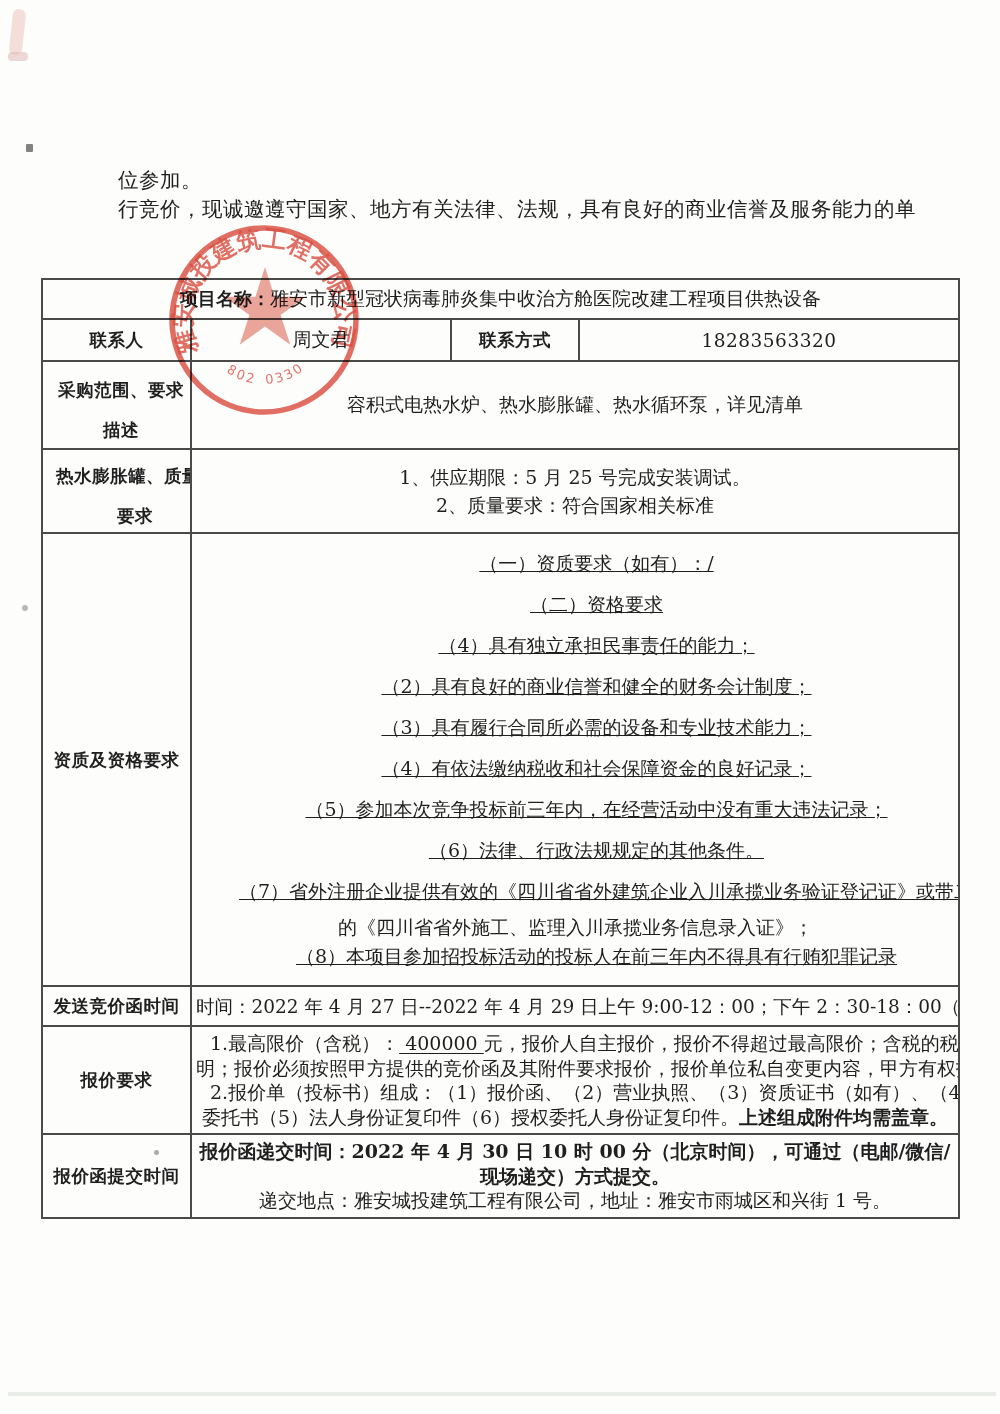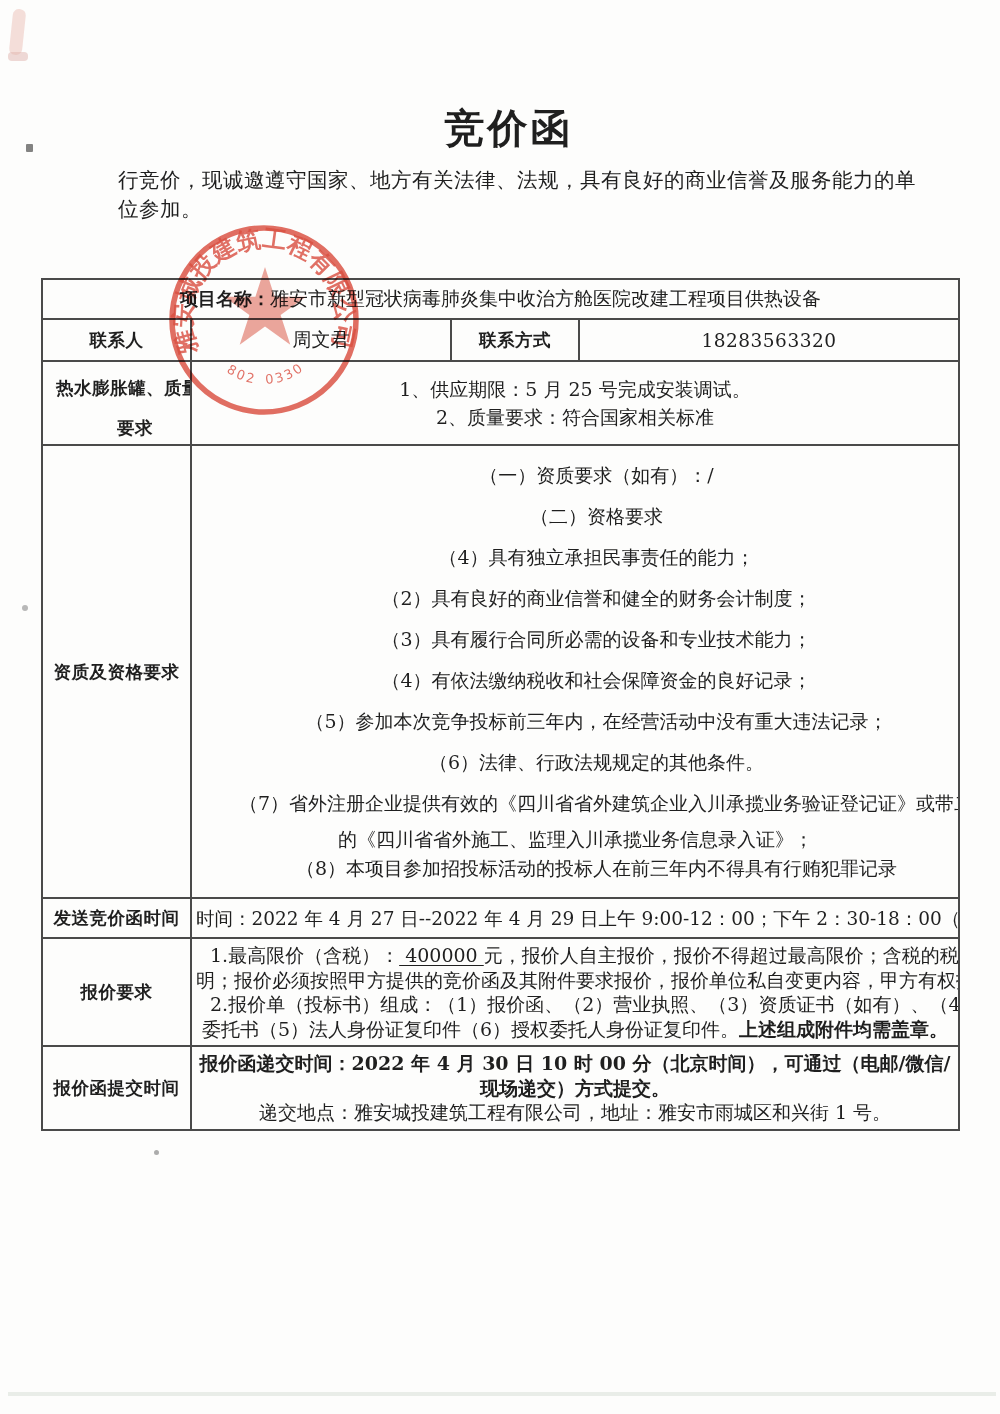--- a/index.html
+++ b/index.html
@@ -32,21 +32,21 @@
   td.scope-value{vertical-align:top;padding:13px 10px 0 44px;white-space:nowrap;}
   td.two-line-label{vertical-align:top;}
   .lab-l1{margin:9px 0 0 9px;white-space:nowrap;}
   .lab-l2{margin:16px 0 0 9px;white-space:nowrap;}
   .lab-l2.shift{margin-left:37px;}
 
   td.supply-value{vertical-align:top;padding:13px 8px 0 8px;}
   td.supply-value .vline{line-height:28px;white-space:nowrap;}
 
   td.qual-value{vertical-align:top;padding:12px 12px 0 10px;}
-  .q-item{line-height:24px;margin-bottom:17px;padding-left:43px;white-space:nowrap;}
+  .q-item{line-height:24px;margin-bottom:17px;padding-left:43px;white-space:nowrap;text-decoration:underline;}
   .q-cont{line-height:24px;margin-bottom:5px;padding-left:1px;white-space:nowrap;}
   .q-item.tight{margin-bottom:0;}
 
   td.sendtime-value{padding-left:12px;white-space:nowrap;font-size:18.5px;}
 
   td.quote-value{vertical-align:top;padding:5px 8px 0 9px;}
   td.quote-value .qline{line-height:24.5px;white-space:nowrap;}
   td.quote-value .qline.ind{padding-left:14px;}
   .b{font-weight:700;}
 
@@ -70,43 +70,49 @@
 
 <div class="page">
 
   <div class="smudge-red-1"></div>
   <div class="smudge-red-2"></div>
   <div class="speck-1"></div>
   <div class="speck-2"></div>
   <div class="speck-3"></div>
   <div class="scan-band"></div>
 
-  <div class="doc-title">竞价函</div>
 
   <div class="intro">
+    <div class="line">位参加。</div>
     <div class="line">行竞价，现诚邀遵守国家、地方有关法律、法规，具有良好的商业信誉及服务能力的单</div>
-    <div class="line">位参加。</div>
   </div>
 
   <table class="bid">
     <colgroup>
       <col style="width:149px">
         <col style="width:260px">
         <col style="width:128px">
         <col style="width:380px">
     </colgroup>
     <tbody>
         <tr style="height:40px">
       <td colspan="4" class="fullrow"><span class="inline-lbl">项目名称：</span><span>雅安市新型冠状病毒肺炎集中收治方舱医院改建工程项目供热设备</span></td>
     </tr>
     <tr style="height:42px">
       <td class="label-cell lbl">联系人</td>
       <td class="name-cell">周文君</td>
       <td class="label-cell lbl">联系方式</td>
       <td class="phone-cell">18283563320</td>
+    </tr>
+    <tr style="height:88px">
+      <td class="two-line-label">
+        <div class="lab-l1 lbl">采购范围、要求</div>
+        <div class="lab-l2 lbl">描述</div>
+      </td>
+      <td colspan="3" class="scope-value">容积式电热水炉、热水膨胀罐、热水循环泵，详见清单</td>
     </tr>
     <tr style="height:84px">
       <td class="two-line-label">
         <div class="lab-l1 lbl">热水膨胀罐、质量</div>
         <div class="lab-l2 lbl shift">要求</div>
       </td>
       <td colspan="3" class="supply-value">
         <div class="vline">1、供应期限：5 月 25 号完成安装调试。</div>
         <div class="vline">2、质量要求：符合国家相关标准</div>
       </td>

